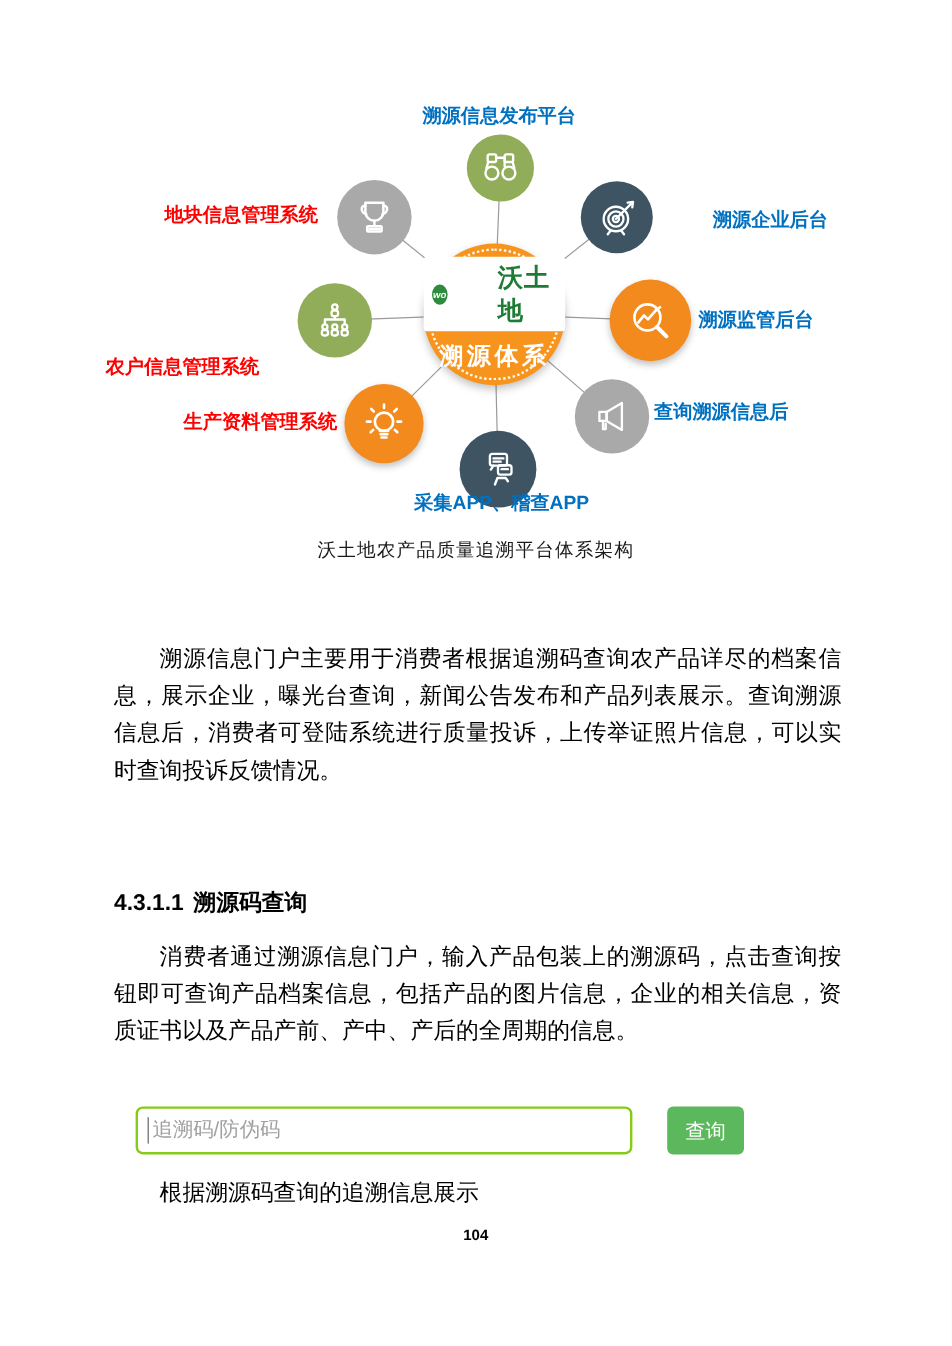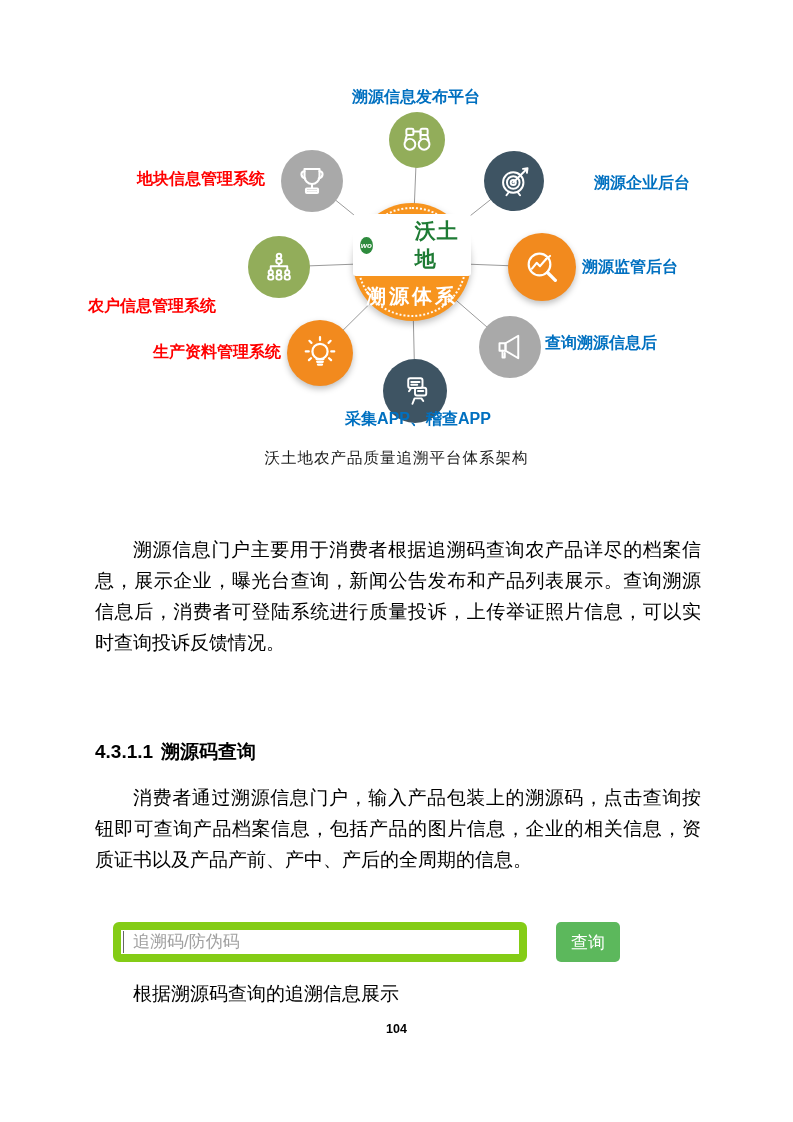--- a/index.html
+++ b/index.html
@@ -57,21 +57,21 @@
   .h2 .num{margin-right:8px;}
   .body-p{
     position:absolute;left:95px;width:606px;font-size:19px;line-height:31px;
     text-align:justify;text-indent:2em;color:#000;margin:0;
   }
   .p1{top:534px;}
   .p2{top:782px;}
   
   .input-wrap{position:absolute;left:113px;top:922px;width:414px;height:40px;}
   .trace-input{
-    width:100%;height:100%;box-sizing:border-box;border:8px solid #84cc16;border-radius:6px;
+    width:100%;height:100%;box-sizing:border-box;border:2px solid #84cc16;border-radius:6px;
     padding:0 10px 0 12px;font-size:17px;color:#333;font-family:"Liberation Sans",sans-serif;outline:none;
   }
   .trace-input::placeholder{color:#A0A0A0;}
   .caret{position:absolute;left:10px;top:9px;width:1px;height:22px;background:#666;}
   .query-btn{
     position:absolute;left:556px;top:922px;width:64px;height:40px;background:#5CB85C;border:none;
     border-radius:5px;color:#fff;font-size:17px;font-family:Liberation Serif, serif;cursor:pointer;
   }
   .note-line{position:absolute;left:133px;top:981px;font-size:19px;color:#000;}
   .page-num{

